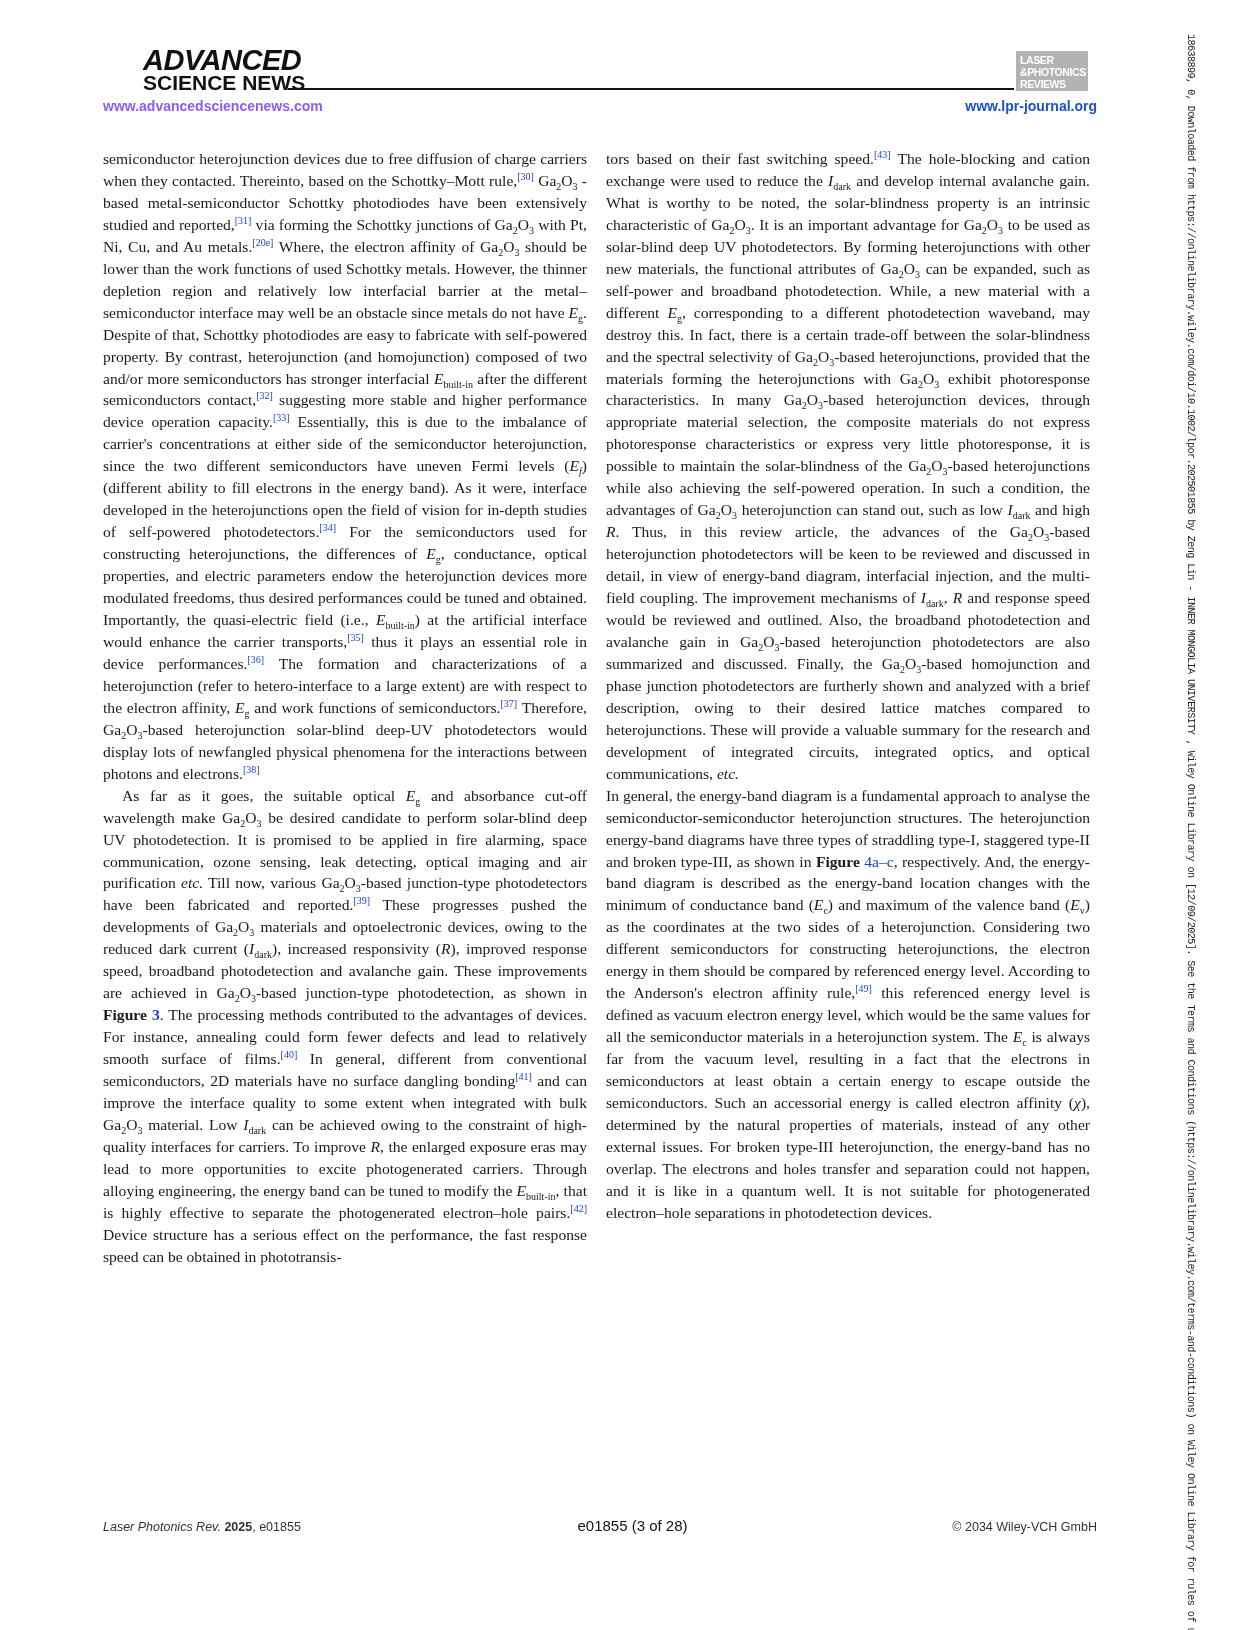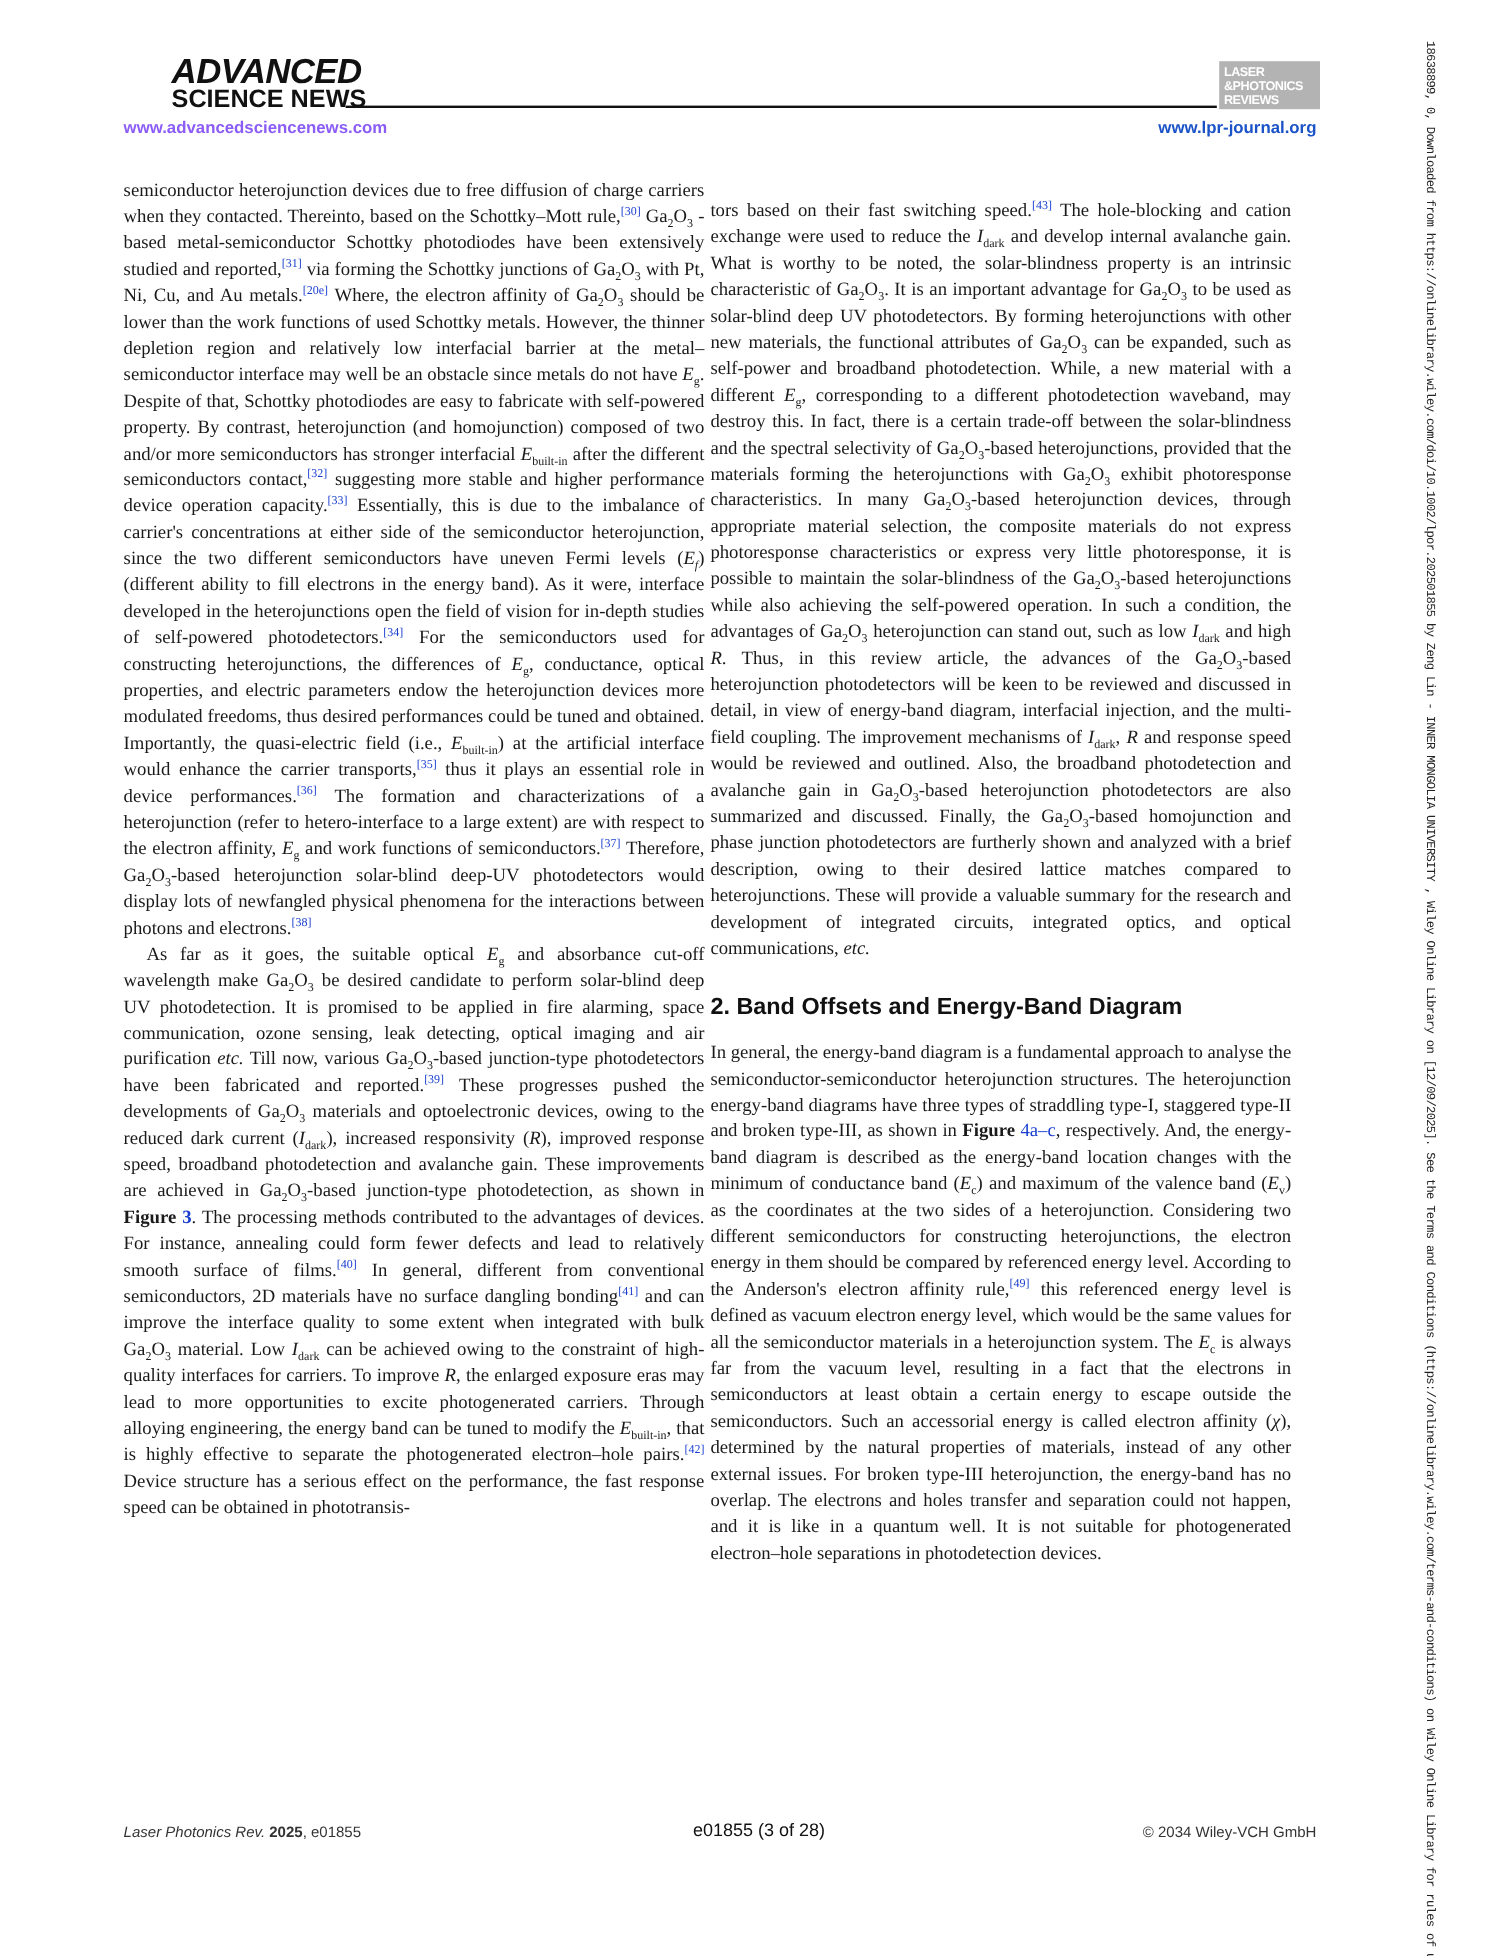--- a/index.html
+++ b/index.html
@@ -4,32 +4,32 @@
 <style>
   html, body { margin: 0; padding: 0; background: #ffffff; }
   body { width: 1241px; height: 1630px; position: relative; overflow: hidden;
          font-family: "Liberation Serif", "DejaVu Serif", serif; color: #1a1a1a; }
   .header-logo { position: absolute; left: 103px; top: 46px; line-height: 1; margin-left: 40px; }
   .logo-line1 { font-family: "Liberation Sans", sans-serif; font-weight: 700; font-style: italic;
                 font-size: 29px; letter-spacing: -0.5px; color: #111; display: block; height: 26px; }
   .logo-line2 { font-family: "Liberation Sans", sans-serif; font-weight: 700; font-size: 21px;
                 color: #111; display: block; letter-spacing: 0px; }
   .header-rule { position: absolute; left: 288px; top: 88px; width: 726px; height: 2px; background: #111; }
-  .lpr-badge { position: absolute; left: 1016px; top: 51px; width: 84px; height: 40px; background: #b3b3b3;
+  .lpr-badge { position: absolute; left: 1016px; top: 51px; width: 72px; height: 40px; background: #b3b3b3;
                color: #ffffff; font-family: "Liberation Sans", sans-serif; font-weight: 700;
                font-size: 10.5px; line-height: 12px; padding: 3px 4px; box-sizing: border-box; letter-spacing: -0.4px; }
   .lpr-badge span { display: block; }
   .url-left { position: absolute; left: 103px; top: 98px; font-family: "Liberation Sans", sans-serif;
               font-weight: 700; font-size: 14px; color: #8b5cf6; }
   .url-right { position: absolute; right: 144px; top: 98px; font-family: "Liberation Sans", sans-serif;
                font-weight: 700; font-size: 14px; color: #1a52c8; }
   .col { position: absolute; top: 148px; width: 484px; font-size: 15.6px; line-height: 21.95px;
          text-align: justify; hyphens: manual; }
   .col-left { left: 103px; }
-  .col-right { left: 592px; margin-top: 17px; }
+  .col-right { left: 606px; }
   .col p { margin: 0; }
   .col p.indent { text-indent: 19px; }
   .ref { color: #1a3fd0; font-size: 10px; vertical-align: super; line-height: 0; }
   .figref { color: #1a3fd0; }
   sub { font-size: 10px; line-height: 0; }
   .sym { font-style: italic; }
   .section-title { font-family: "Liberation Sans", "DejaVu Sans", sans-serif; font-weight: 700;
                    font-size: 19.5px; margin: 27px 0 16px 0; text-align: left; color: #111; }
   .footer { position: absolute; top: 1520px; font-size: 12.5px; font-family: "Liberation Sans", sans-serif; color: #333; }
   .footer-left { left: 103px; }
@@ -58,20 +58,19 @@
 <div class="side-strip">18638899, 0, Downloaded from https://onlinelibrary.wiley.com/doi/10.1002/lpor.202501855 by Zeng Lin - INNER MONGOLIA UNIVERSITY , Wiley Online Library on [12/09/2025]. See the Terms and Conditions (https://onlinelibrary.wiley.com/terms-and-conditions) on Wiley Online Library for rules of use; OA articles are governed by the applicable Creative Commons License</div>
 
 <div class="col col-left">
   <p><span>semiconductor heterojunction devices due to free diffusion of charge carriers when they contacted. Thereinto, based on the Schottky–Mott rule,</span><a class="ref">[30]</a> <span><span>Ga</span><sub>2</sub><span>O</span><sub>3</sub></span><span> -based metal-semiconductor Schottky photodiodes have been extensively studied and reported,</span><a class="ref">[31]</a><span> via forming the Schottky junctions of </span><span><span>Ga</span><sub>2</sub><span>O</span><sub>3</sub></span><span> with Pt, Ni, Cu, and Au metals.</span><a class="ref">[20e]</a><span> Where, the electron affinity of </span><span><span>Ga</span><sub>2</sub><span>O</span><sub>3</sub></span><span> should be lower than the work functions of used Schottky metals. However, the thinner depletion region and relatively low interfacial barrier at the metal–semiconductor interface may well be an obstacle since metals do not have </span><span class="sym">E</span><sub>g</sub><span>. Despite of that, Schottky photodiodes are easy to fabricate with self-powered property. By contrast, heterojunction (and homojunction) composed of two and/or more semiconductors has stronger interfacial </span><span class="sym">E</span><sub>built-in</sub><span> after the different semiconductors contact,</span><a class="ref">[32]</a><span> suggesting more stable and higher performance device operation capacity.</span><a class="ref">[33]</a><span> Essentially, this is due to the imbalance of carrier's concentrations at either side of the semiconductor heterojunction, since the two different semiconductors have uneven Fermi levels (</span><span class="sym">E</span><sub class="sym">f</sub><span>) (different ability to fill electrons in the energy band). As it were, interface developed in the heterojunctions open the field of vision for in-depth studies of self-powered photodetectors.</span><a class="ref">[34]</a><span> For the semiconductors used for constructing heterojunctions, the differences of </span><span class="sym">E</span><sub>g</sub><span>, conductance, optical properties, and electric parameters endow the heterojunction devices more modulated freedoms, thus desired performances could be tuned and obtained. Importantly, the quasi-electric field (i.e., </span><span class="sym">E</span><sub>built-in</sub><span>) at the artificial interface would enhance the carrier transports,</span><a class="ref">[35]</a><span> thus it plays an essential role in device performances.</span><a class="ref">[36]</a><span> The formation and characterizations of a heterojunction (refer to hetero-interface to a large extent) are with respect to the electron affinity, </span><span class="sym">E</span><sub>g</sub><span> and work functions of semiconductors.</span><a class="ref">[37]</a><span> Therefore, </span><span><span>Ga</span><sub>2</sub><span>O</span><sub>3</sub></span><span>-based heterojunction solar-blind deep-UV photodetectors would display lots of newfangled physical phenomena for the interactions between photons and electrons.</span><a class="ref">[38]</a></p>
   <p class="indent"><span>As far as it goes, the suitable optical </span><span class="sym">E</span><sub>g</sub><span> and absorbance cut-off wavelength make </span><span><span>Ga</span><sub>2</sub><span>O</span><sub>3</sub></span><span> be desired candidate to perform solar-blind deep UV photodetection. It is promised to be applied in fire alarming, space communication, ozone sensing, leak detecting, optical imaging and air purification </span><i>etc.</i><span> Till now, various </span><span><span>Ga</span><sub>2</sub><span>O</span><sub>3</sub></span><span>-based junction-type photodetectors have been fabricated and reported.</span><a class="ref">[39]</a><span> These progresses pushed the developments of </span><span><span>Ga</span><sub>2</sub><span>O</span><sub>3</sub></span><span> materials and optoelectronic devices, owing to the reduced dark current (</span><span class="sym">I</span><sub>dark</sub><span>), increased responsivity (</span><span class="sym">R</span><span>), improved response speed, broadband photodetection and avalanche gain. These improvements are achieved in </span><span><span>Ga</span><sub>2</sub><span>O</span><sub>3</sub></span><span>-based junction-type photodetection, as shown in </span><b>Figure</b> <a class="figref" style="font-weight:700">3</a><span>. The processing methods contributed to the advantages of devices. For instance, annealing could form fewer defects and lead to relatively smooth surface of films.</span><a class="ref">[40]</a><span> In general, different from conventional semiconductors, 2D materials have no surface dangling bonding</span><a class="ref">[41]</a><span> and can improve the interface quality to some extent when integrated with bulk </span><span><span>Ga</span><sub>2</sub><span>O</span><sub>3</sub></span><span> material. Low </span><span class="sym">I</span><sub>dark</sub><span> can be achieved owing to the constraint of high-quality interfaces for carriers. To improve </span><span class="sym">R</span><span>, the enlarged exposure eras may lead to more opportunities to excite photogenerated carriers. Through alloying engineering, the energy band can be tuned to modify the </span><span class="sym">E</span><sub>built-in</sub><span>, that is highly effective to separate the photogenerated electron–hole pairs.</span><a class="ref">[42]</a><span> Device structure has a serious effect on the performance, the fast response speed can be obtained in phototransis-</span></p>
 </div>
 
 <div class="col col-right">
   <p><span>tors based on their fast switching speed.</span><a class="ref">[43]</a><span> The hole-blocking and cation exchange were used to reduce the </span><span class="sym">I</span><sub>dark</sub><span> and develop internal avalanche gain. What is worthy to be noted, the solar-blindness property is an intrinsic characteristic of </span><span><span>Ga</span><sub>2</sub><span>O</span><sub>3</sub></span><span>. It is an important advantage for </span><span><span>Ga</span><sub>2</sub><span>O</span><sub>3</sub></span><span> to be used as solar-blind deep UV photodetectors. By forming heterojunctions with other new materials, the functional attributes of </span><span><span>Ga</span><sub>2</sub><span>O</span><sub>3</sub></span><span> can be expanded, such as self-power and broadband photodetection. While, a new material with a different </span><span class="sym">E</span><sub>g</sub><span>, corresponding to a different photodetection waveband, may destroy this. In fact, there is a certain trade-off between the solar-blindness and the spectral selectivity of </span><span><span>Ga</span><sub>2</sub><span>O</span><sub>3</sub></span><span>-based heterojunctions, provided that the materials forming the heterojunctions with </span><span><span>Ga</span><sub>2</sub><span>O</span><sub>3</sub></span><span> exhibit photoresponse characteristics. In many </span><span><span>Ga</span><sub>2</sub><span>O</span><sub>3</sub></span><span>-based heterojunction devices, through appropriate material selection, the composite materials do not express photoresponse characteristics or express very little photoresponse, it is possible to maintain the solar-blindness of the </span><span><span>Ga</span><sub>2</sub><span>O</span><sub>3</sub></span><span>-based heterojunctions while also achieving the self-powered operation. In such a condition, the advantages of </span><span><span>Ga</span><sub>2</sub><span>O</span><sub>3</sub></span><span> heterojunction can stand out, such as low </span><span class="sym">I</span><sub>dark</sub><span> and high </span><span class="sym">R</span><span>. Thus, in this review article, the advances of the </span><span><span>Ga</span><sub>2</sub><span>O</span><sub>3</sub></span><span>-based heterojunction photodetectors will be keen to be reviewed and discussed in detail, in view of energy-band diagram, interfacial injection, and the multi-field coupling. The improvement mechanisms of </span><span class="sym">I</span><sub>dark</sub><span>, </span><span class="sym">R</span><span> and response speed would be reviewed and outlined. Also, the broadband photodetection and avalanche gain in </span><span><span>Ga</span><sub>2</sub><span>O</span><sub>3</sub></span><span>-based heterojunction photodetectors are also summarized and discussed. Finally, the </span><span><span>Ga</span><sub>2</sub><span>O</span><sub>3</sub></span><span>-based homojunction and phase junction photodetectors are furtherly shown and analyzed with a brief description, owing to their desired lattice matches compared to heterojunctions. These will provide a valuable summary for the research and development of integrated circuits, integrated optics, and optical communications, </span><i>etc.</i></p>
 
-  <h2 class="section-title">2. Band Offsets and Energy-Band Diagram</h2>
 
   <p><span>In general, the energy-band diagram is a fundamental approach to analyse the semiconductor-semiconductor heterojunction structures. The heterojunction energy-band diagrams have three types of straddling type-I, staggered type-II and broken type-III, as shown in </span><b>Figure</b> <a class="figref">4a–c</a><span>, respectively. And, the energy-band diagram is described as the energy-band location changes with the minimum of conductance band (</span><span class="sym">E</span><sub>c</sub><span>) and maximum of the valence band (</span><span class="sym">E</span><sub>v</sub><span>) as the coordinates at the two sides of a heterojunction. Considering two different semiconductors for constructing heterojunctions, the electron energy in them should be compared by referenced energy level. According to the Anderson's electron affinity rule,</span><a class="ref">[49]</a><span> this referenced energy level is defined as vacuum electron energy level, which would be the same values for all the semiconductor materials in a heterojunction system. The </span><span class="sym">E</span><sub>c</sub><span> is always far from the vacuum level, resulting in a fact that the electrons in semiconductors at least obtain a certain energy to escape outside the semiconductors. Such an accessorial energy is called electron affinity (</span><span class="sym">χ</span><span>), determined by the natural properties of materials, instead of any other external issues. For broken type-III heterojunction, the energy-band has no overlap. The electrons and holes transfer and separation could not happen, and it is like in a quantum well. It is not suitable for photogenerated electron–hole separations in photodetection devices.</span></p>
 </div>
 
 <div class="footer footer-left"><i>Laser Photonics Rev.</i> <b>2025</b><span>, e01855</span></div>
 <div class="footer footer-center">e01855 (3 of 28)</div>
 <div class="footer footer-right">© 2034 Wiley-VCH GmbH</div>
 
 </body></html>

